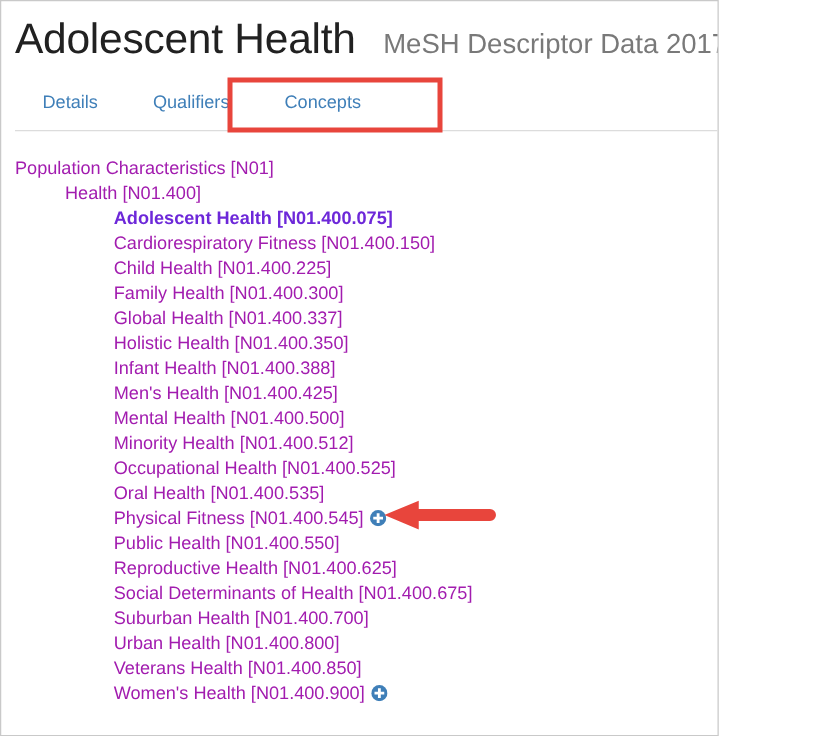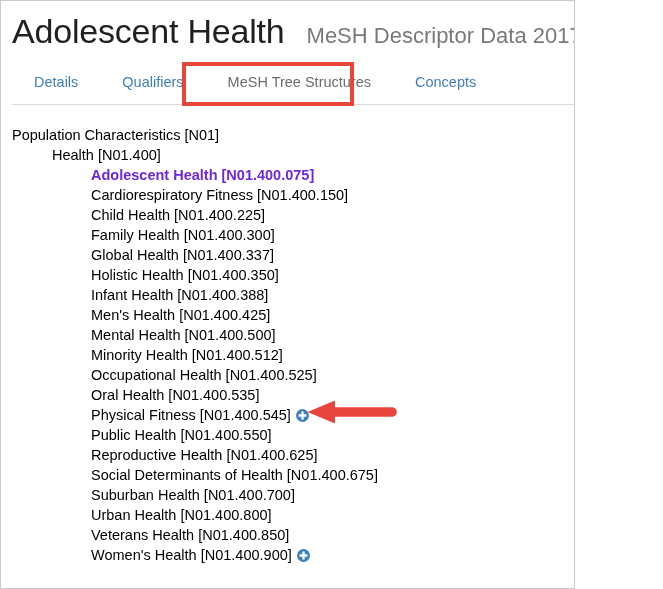--- a/index.html
+++ b/index.html
@@ -100,21 +100,21 @@
     width: 663px;
   }
   .tree-row {
     height: 20px;
     line-height: 20px;
     white-space: nowrap;
     display: block;
   }
   .tree-link {
     font-size: 14.5px;
-    color: #000000;
+    color: #a21caf;
     text-decoration: none;
     cursor: pointer;
   }
   .tree-row.current .tree-link {
     color: #6d28d9;
     font-weight: bold;
     cursor: default;
   }
   .lvl0 { padding-left: 11px; }
   .lvl1 { padding-left: 51px; }
@@ -147,21 +147,20 @@
 <div id="page">
 
   <div id="header">
     <span id="page-title">Adolescent Health</span>
     <span id="page-subtitle">MeSH Descriptor Data 2017</span>
   </div>
 
   <div id="tabs">
       <div class="tab">Details</div>
       <div class="tab">Qualifiers</div>
-      <div class="tab active">MeSH Tree Structures</div>
       <div class="tab">Concepts</div>
     </div>
   <div id="tabs-rule"></div>
 
   <div id="tab-highlight-box"></div>
 
   <div id="tree">
       <div class="tree-row lvl0"><a class="tree-link" href="#">Population Characteristics [N01]</a></div>
       <div class="tree-row lvl1"><a class="tree-link" href="#">Health [N01.400]</a></div>
       <div class="tree-row lvl2 current"><span class="tree-link">Adolescent Health [N01.400.075]</span></div>

